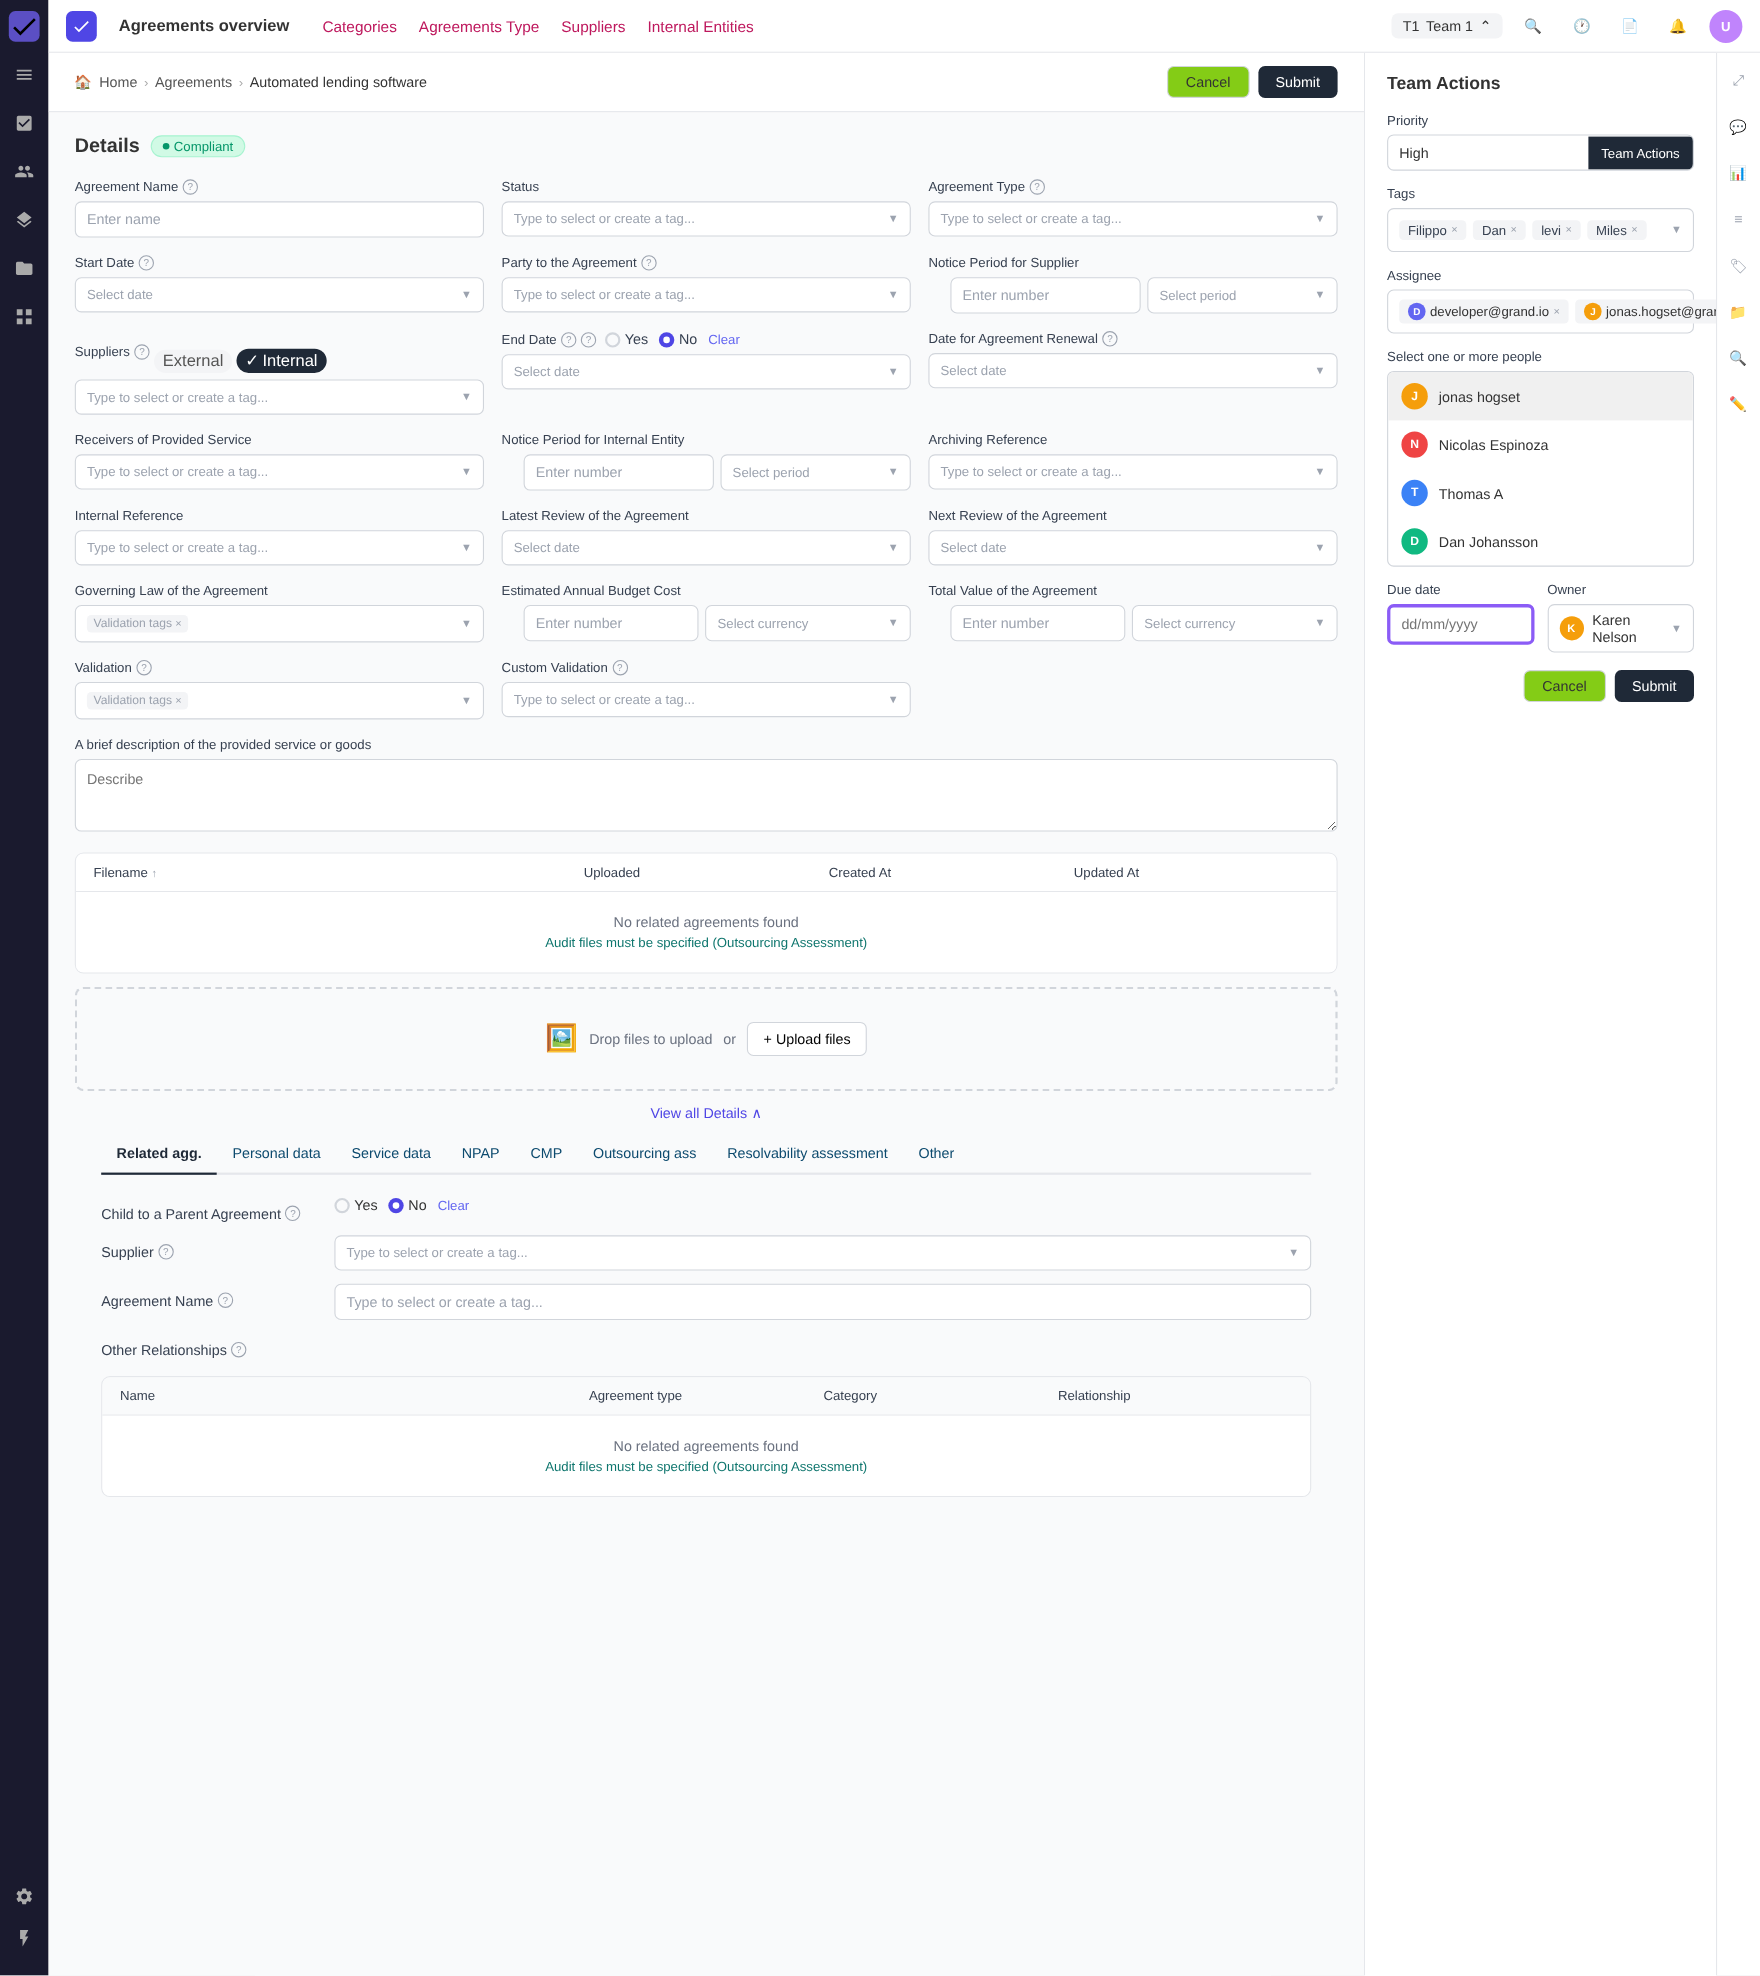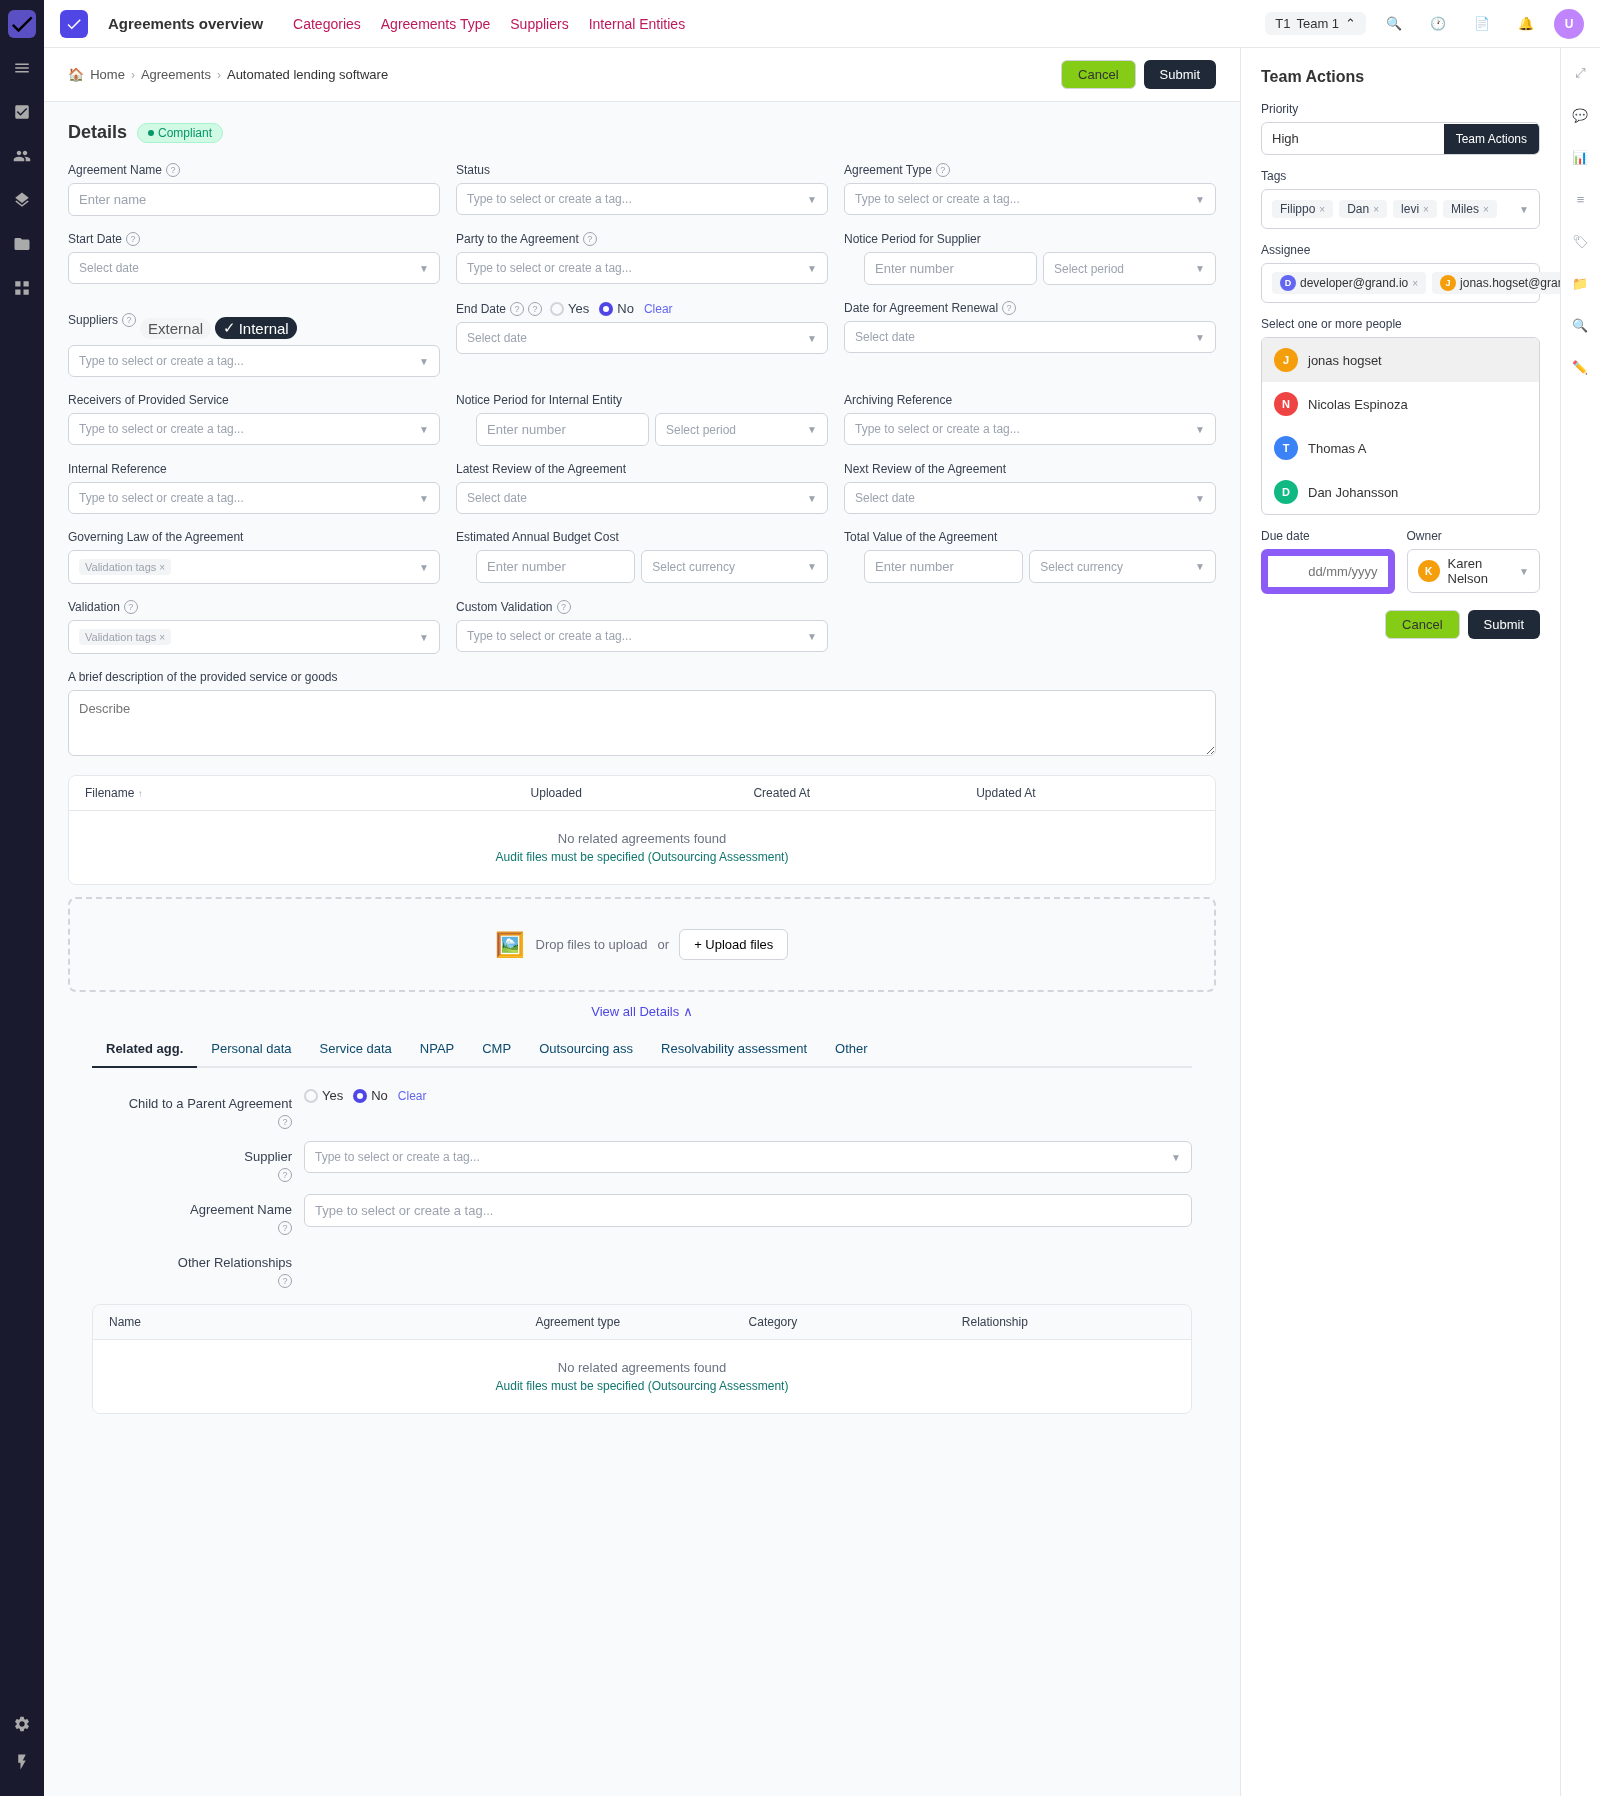--- a/index.html
+++ b/index.html
@@ -264,23 +264,22 @@
 
     
     .related-section { padding: 20px 24px; }
     .related-form { display: flex; flex-direction: column; gap: 12px; }
     .related-row {
       display: flex; align-items: flex-start; gap: 12px;
     }
     .related-label {
       width: 200px; flex-shrink: 0;
       font-size: 13px; color: #374151;
-      display: flex; align-items: flex-end; gap: 4px;
+      display: flex; align-items: flex-start; gap: 4px;
       padding-top: 8px;
-      flex-direction: column;
     }
     .related-field { flex: 1; }
     .related-table {
       border: 1px solid #e5e7eb; border-radius: 8px;
       overflow: hidden; margin-top: 16px;
     }
     .related-table-header {
       display: grid; grid-template-columns: 2fr 1fr 1fr 1fr;
       padding: 10px 16px;
       border-bottom: 1px solid #e5e7eb;
@@ -365,23 +364,23 @@
       display: flex; align-items: center; justify-content: center;
       font-size: 11px; font-weight: 600; color: white;
     }
 
     
     .due-owner-row {
       display: grid; grid-template-columns: 1fr 1fr; gap: 12px;
       margin-bottom: 14px;
     }
     .due-date-input {
-      border: 7px solid #8b5cf6; border-radius: 6px;
+      border: 3px solid #8b5cf6; border-radius: 6px;
       padding: 8px 10px; font-size: 13px; color: #9ca3af;
-      background: white; width: 100%; text-align: right;
+      background: white; width: 100%;
     }
     .owner-field {
       border: 1px solid #d1d5db; border-radius: 6px;
       padding: 6px 10px; display: flex; align-items: center;
       gap: 8px; cursor: pointer;
     }
     .owner-avatar {
       width: 22px; height: 22px; border-radius: 50%;
       background: #f59e0b;
       display: flex; align-items: center; justify-content: center;

